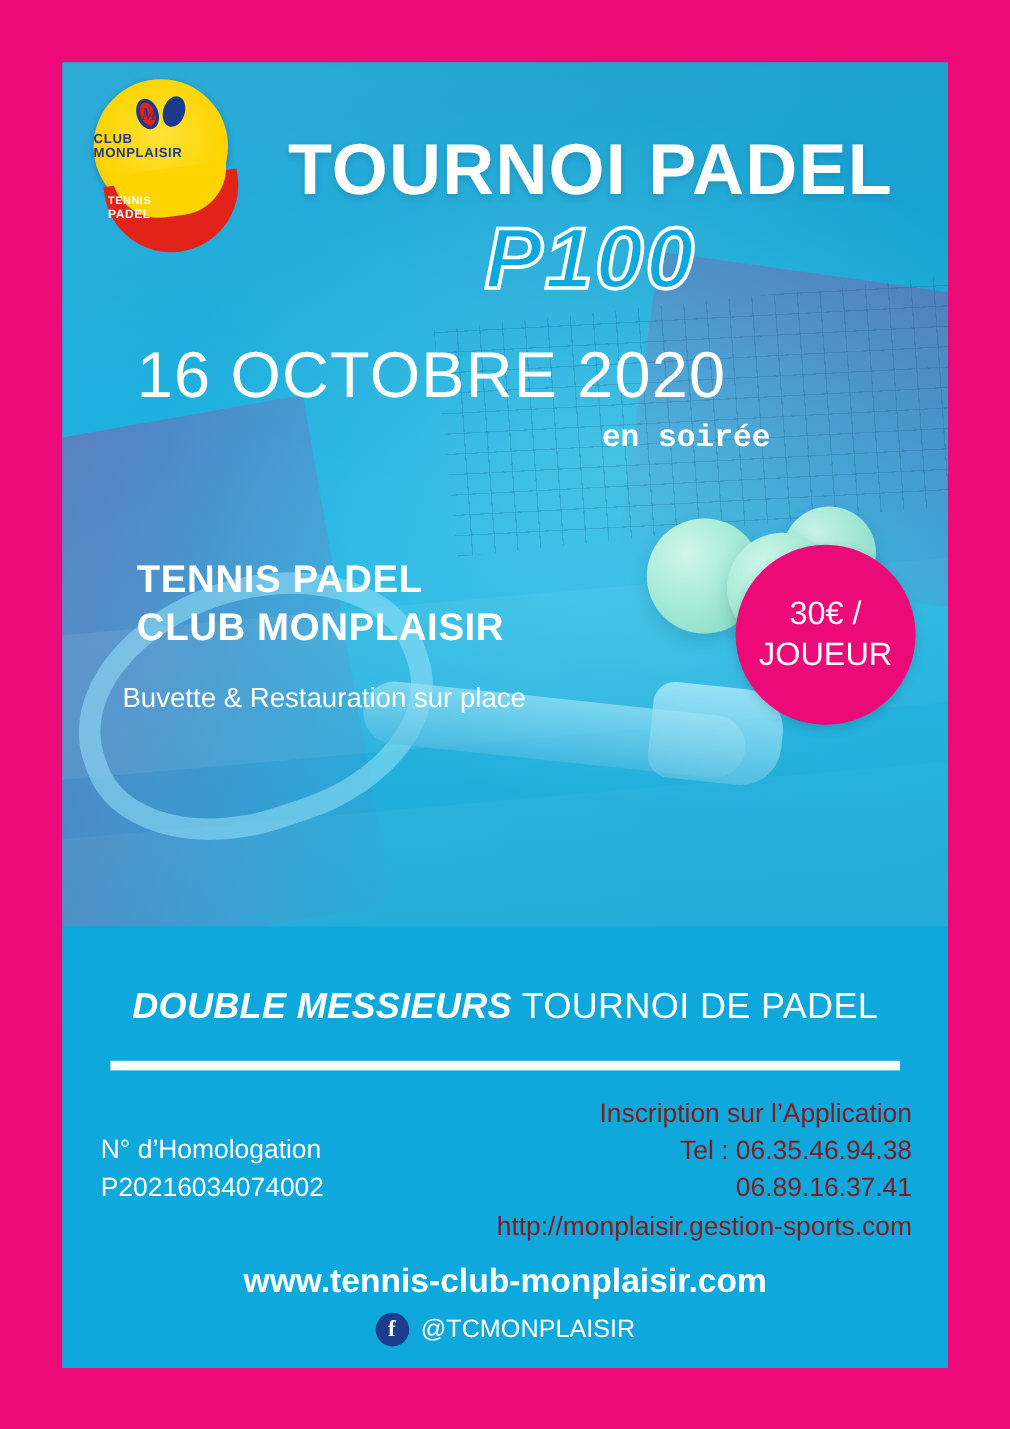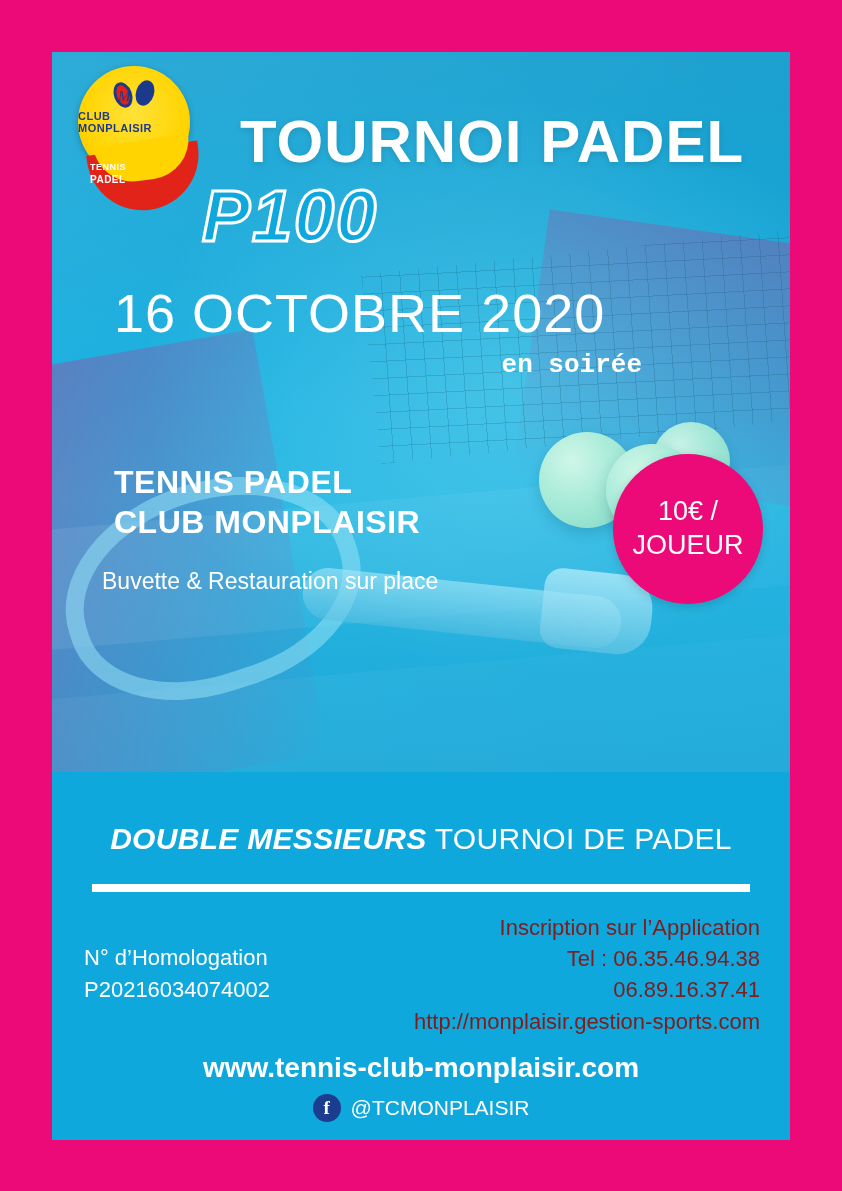--- a/index.html
+++ b/index.html
@@ -138,21 +138,21 @@
   
   #title {
     position:absolute; left:150px; top:60px; width:580px;
     text-align:center;
     color:#FFFFFF; font-weight:bold; font-size:60px; letter-spacing:1px;
     line-height:1;
     text-shadow:0 2px 6px rgba(0,0,0,.12);
   }
   #subtitle {
     position:absolute; left:150px; top:128px; width:580px;
-    text-align:left;
+    text-align:center;
     font-style:italic; font-weight:bold; font-size:72px; line-height:1;
     color:#0FA8DC;
     -webkit-text-stroke:3px #FFFFFF;
     letter-spacing:2px;
   }
   #date {
     position:absolute; left:62px; top:230px; width:600px;
     color:#FFFFFF; font-size:54px; letter-spacing:1px;
   }
   #evening {
@@ -257,21 +257,21 @@
     <div id="evening">en soirée</div>
 
     <div id="club">
       <span class="l1">TENNIS PADEL</span>
       <span class="l2">CLUB MONPLAISIR</span>
     </div>
 
     <div id="buvette">Buvette &amp; Restauration sur place</div>
 
     <div id="price">
-      <span>10€ /</span>
+      <span>30€ /</span>
       <span>JOUEUR</span>
     </div>
 
     <div id="category">
       <span class="em">DOUBLE MESSIEURS</span><span> TOURNOI DE PADEL</span>
     </div>
 
     <div id="rule"></div>
 
     <div id="homolog">

